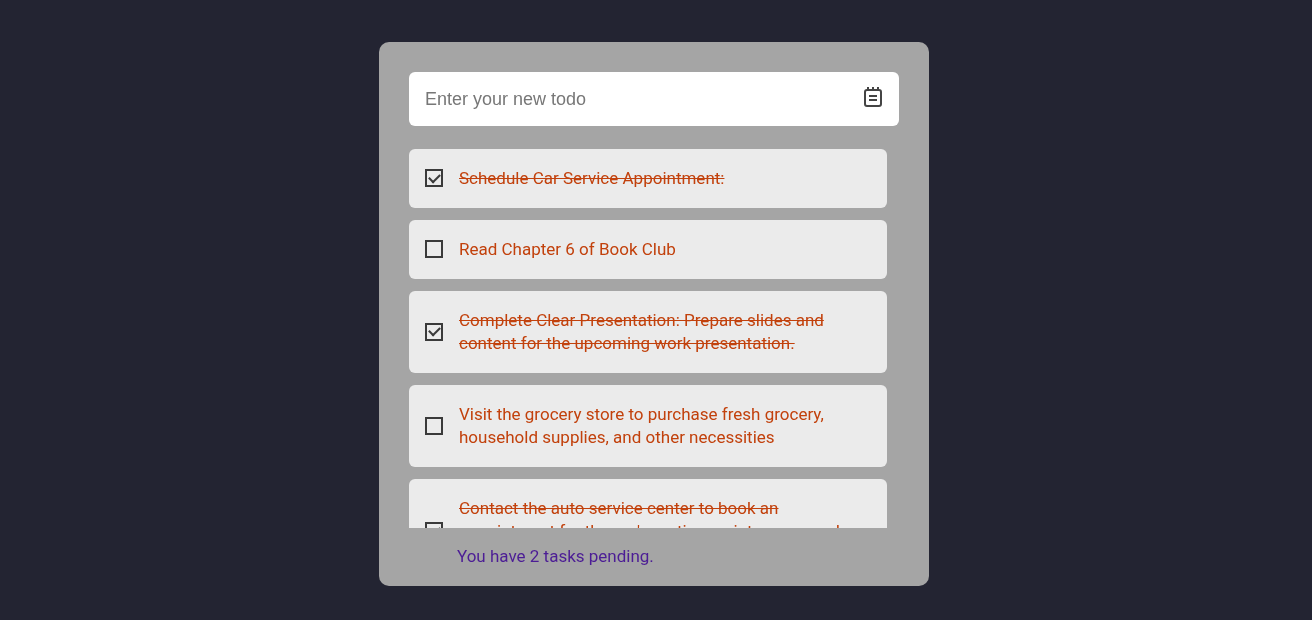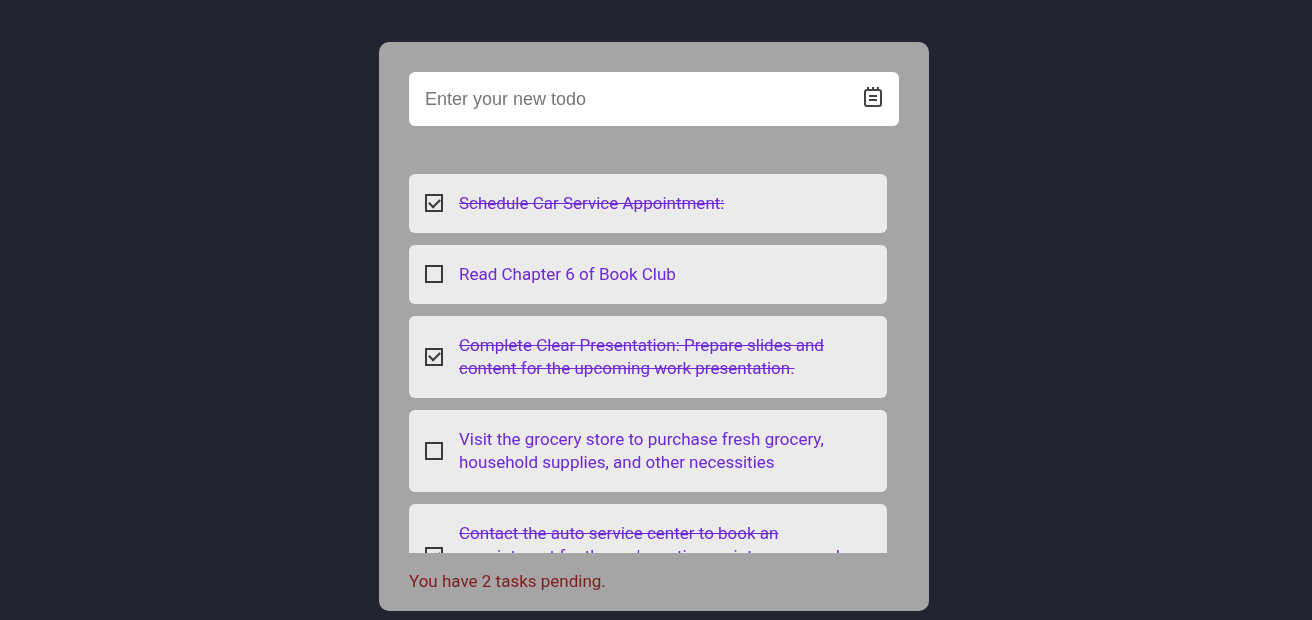--- a/index.html
+++ b/index.html
@@ -23,21 +23,21 @@
       background: #a5a5a5;
       border-radius: 10px;
       padding: 30px 30px 20px 30px;
     }
     .input-row {
       display: flex;
       align-items: center;
       background: #ffffff;
       border-radius: 6px;
       padding: 14px 16px;
-      margin-bottom: 48px;
+      margin-bottom: 23px;
     }
     .todo-input {
       flex: 1;
       border: none;
       outline: none;
       font-size: 18px;
       color: #333;
       background: transparent;
     }
     .todo-input::placeholder {
@@ -91,36 +91,37 @@
       content: "";
       display: block;
       width: 5px;
       height: 9px;
       border: solid #3a3a3a;
       border-width: 0 2px 2px 0;
       transform: rotate(45deg) translate(-1px, -1px);
     }
     .todo-text {
       font-size: 17px;
-      color: #6d28d9;
+      color: #c2410c;
       line-height: 1.35;
       word-break: break-word;
     }
     .todo-text.done {
       text-decoration: line-through;
     }
     .footer-row {
       display: flex;
       align-items: center;
       justify-content: space-between;
       margin-top: 18px;
     }
     .pending-text {
       font-size: 17px;
-      color: #7f1d1d;
+      color: #4c1d95;
+      margin-left: 48px;
     }
     .clear-btn {
       background: #765cde;
       color: #ffffff;
       border: none;
       border-radius: 5px;
       padding: 9px 18px;
       font-size: 16px;
       cursor: pointer;
     }

